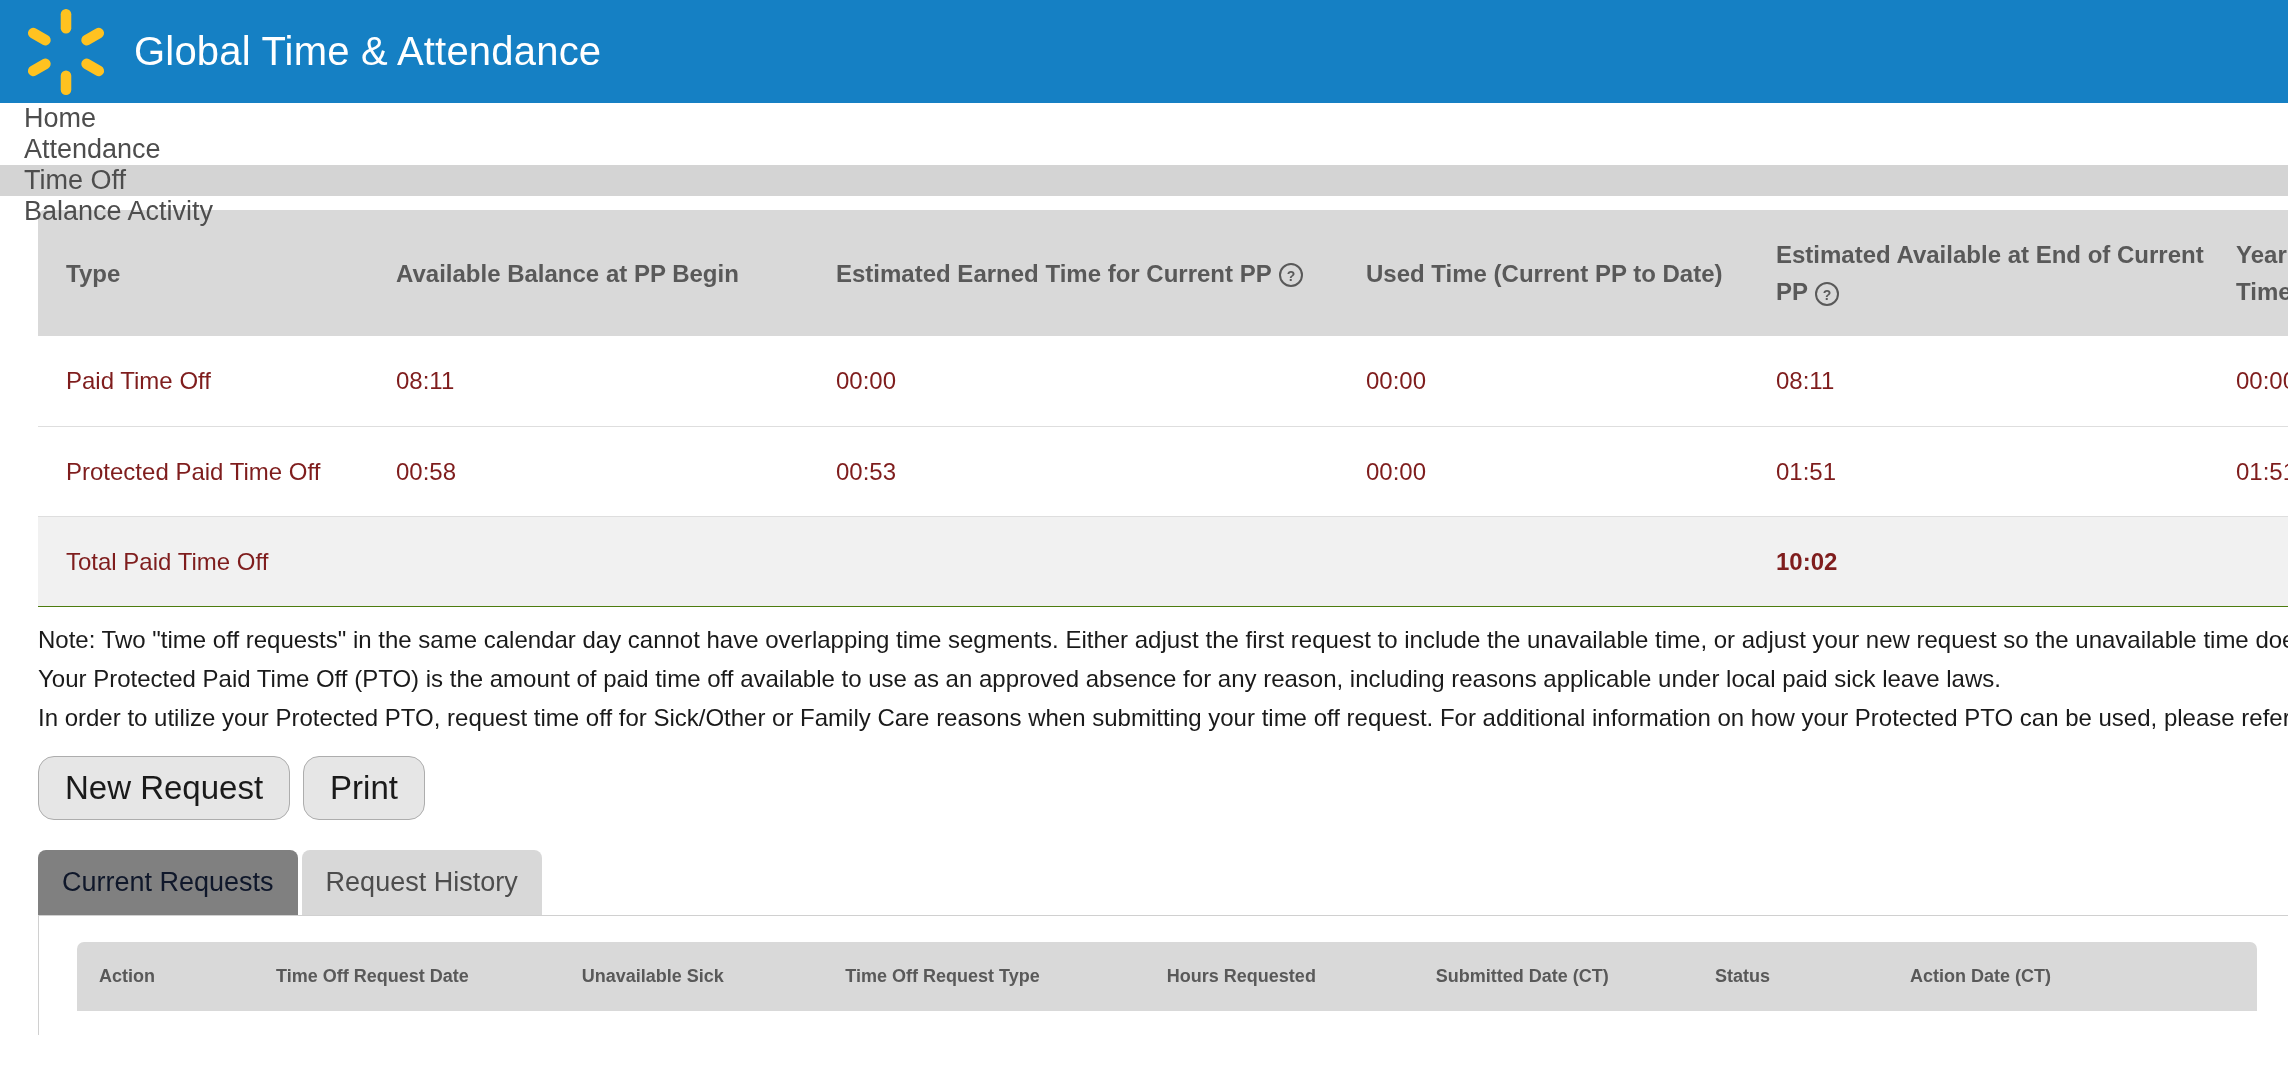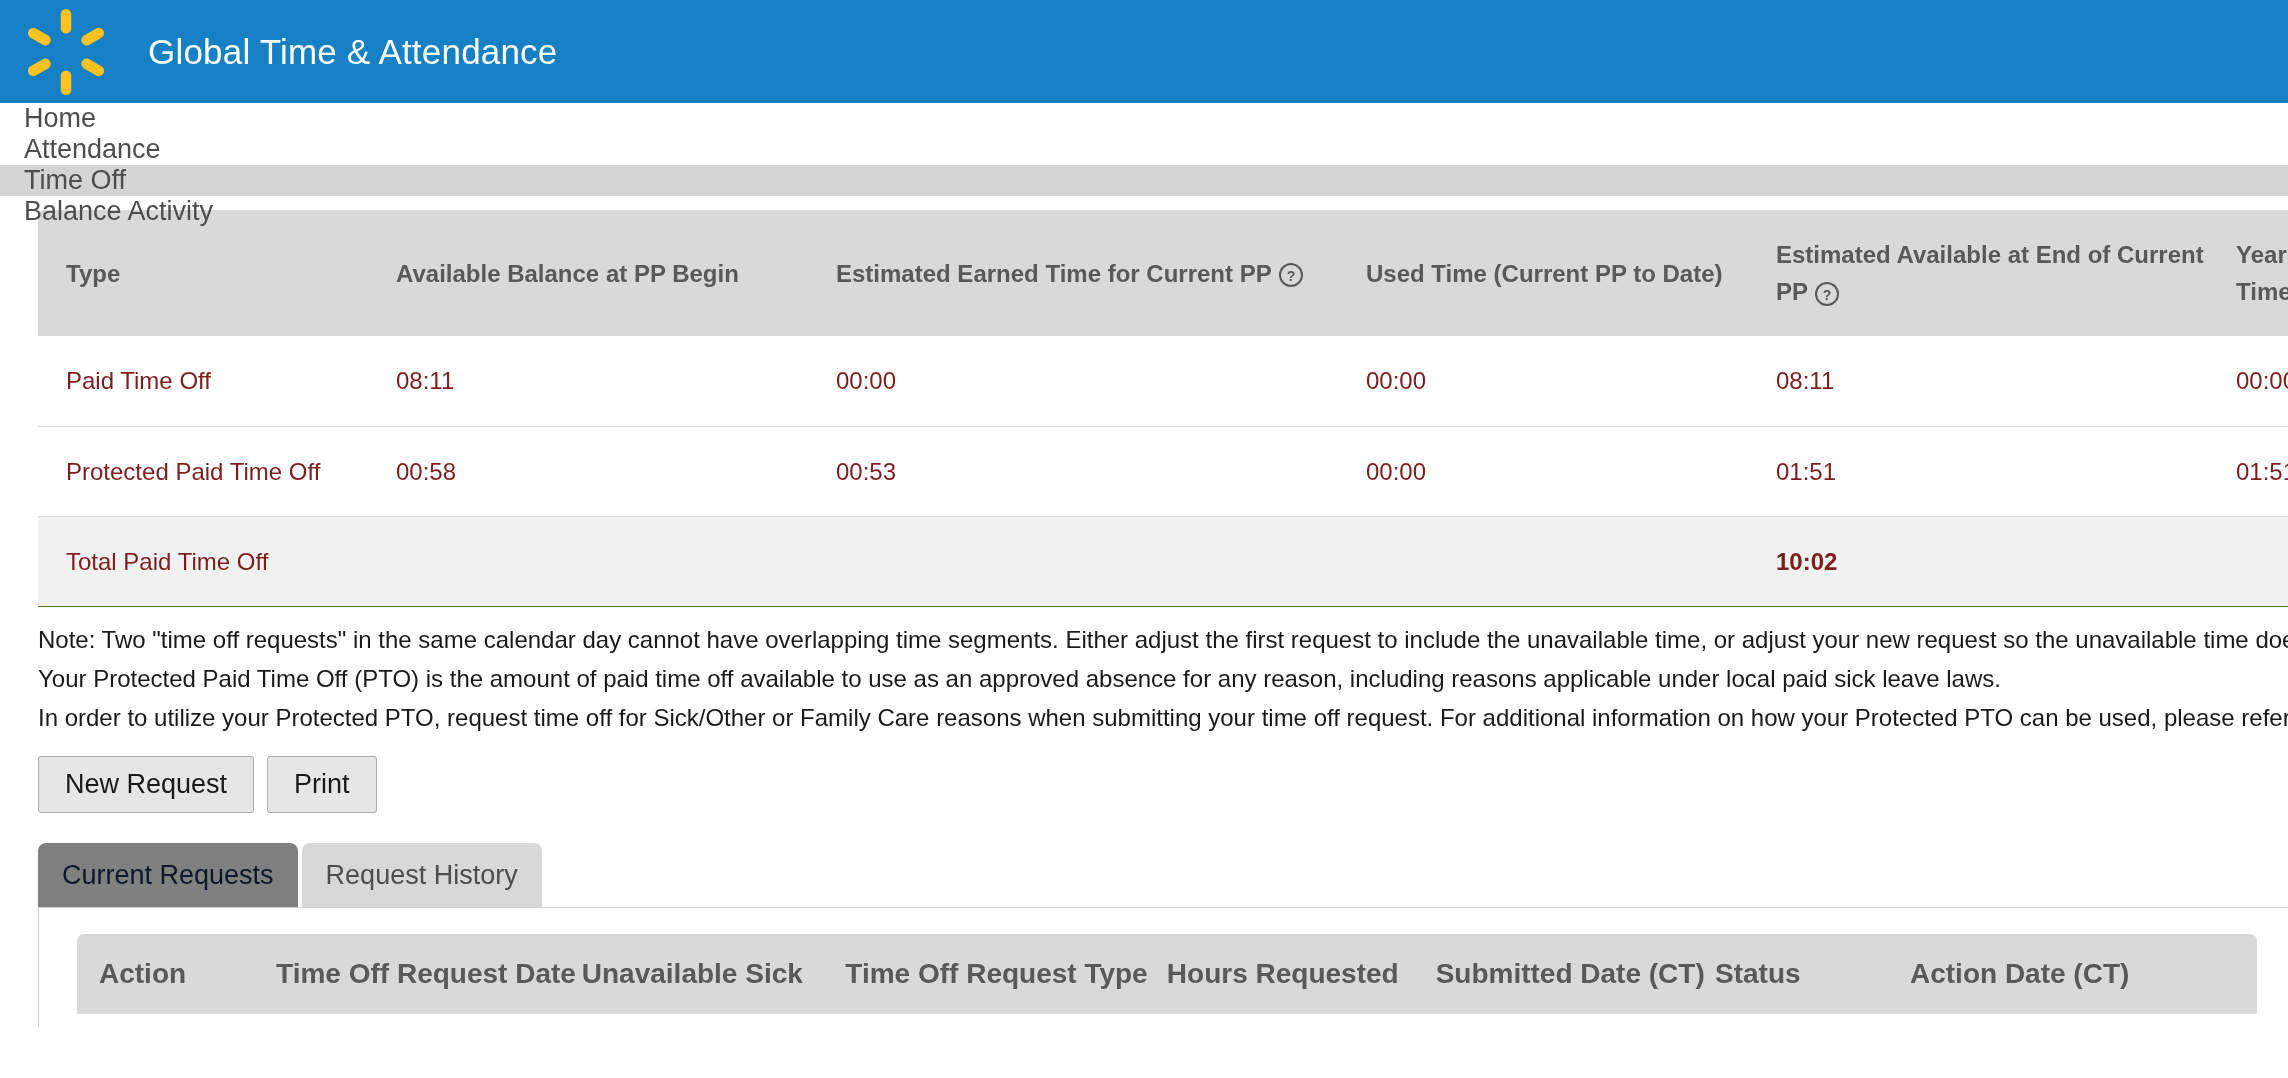--- a/index.html
+++ b/index.html
@@ -24,23 +24,23 @@
   }
   .brand-logo {
     width: 88px;
     height: 88px;
     flex: 0 0 88px;
     position: relative;
   }
   .brand-logo svg { display: block; width: 88px; height: 88px; }
   .app-title {
     color: #ffffff;
-    font-size: 35px;
+    font-size: 40px;
     font-weight: 400;
-    margin-left: 38px;
+    margin-left: 24px;
     letter-spacing: 0.2px;
     white-space: nowrap;
   }
 
   
   .main-nav {
     height: 83px;
     background: #ffffff;
     display: flex;
     align-items: stretch;
@@ -124,22 +124,22 @@
 
   
   .actions {
     margin: 18px 0 0 38px;
     display: flex;
     gap: 13px;
   }
   .btn {
     background: #e6e6e6;
     border: 1px solid #adadad;
-    border-radius: 3px;
-    font-size: 27px;
+    border-radius: 16px;
+    font-size: 33px;
     color: #1a1a1a;
     padding: 10px 26px;
     font-family: "Liberation Sans", sans-serif;
     cursor: pointer;
     line-height: 1.3;
   }
 
   
   .req-tabs {
     margin: 30px 0 0 38px;
@@ -175,21 +175,21 @@
     background: #ffffff;
   }
   table.requests {
     border-collapse: collapse;
     table-layout: fixed;
     width: 2180px;
   }
   table.requests thead th {
     background: #d9d9d9;
     color: #595959;
-    font-size: 28px;
+    font-size: 18px;
     font-weight: bold;
     text-align: left;
     padding: 24px 0 24px 22px;
     white-space: nowrap;
   }
   table.requests thead th:first-child { border-top-left-radius: 7px; }
   table.requests thead th:last-child  { border-top-right-radius: 7px; }
   .rc-action   { width: 168px; }
   .rc-date     { width: 290px; }
   .rc-unavail  { width: 250px; }

